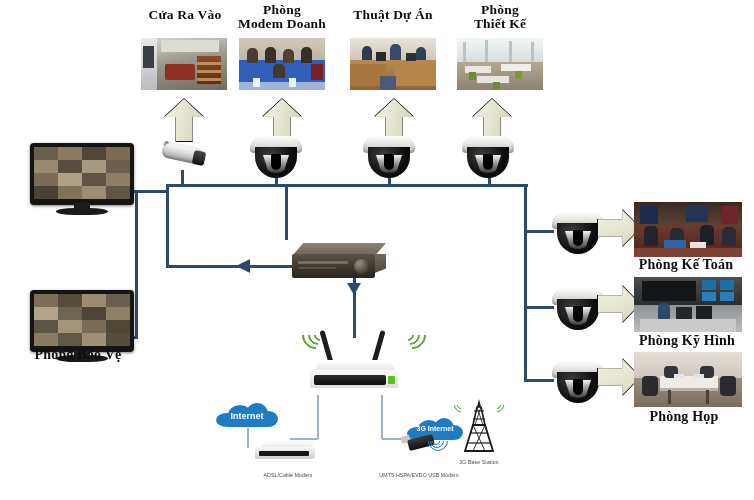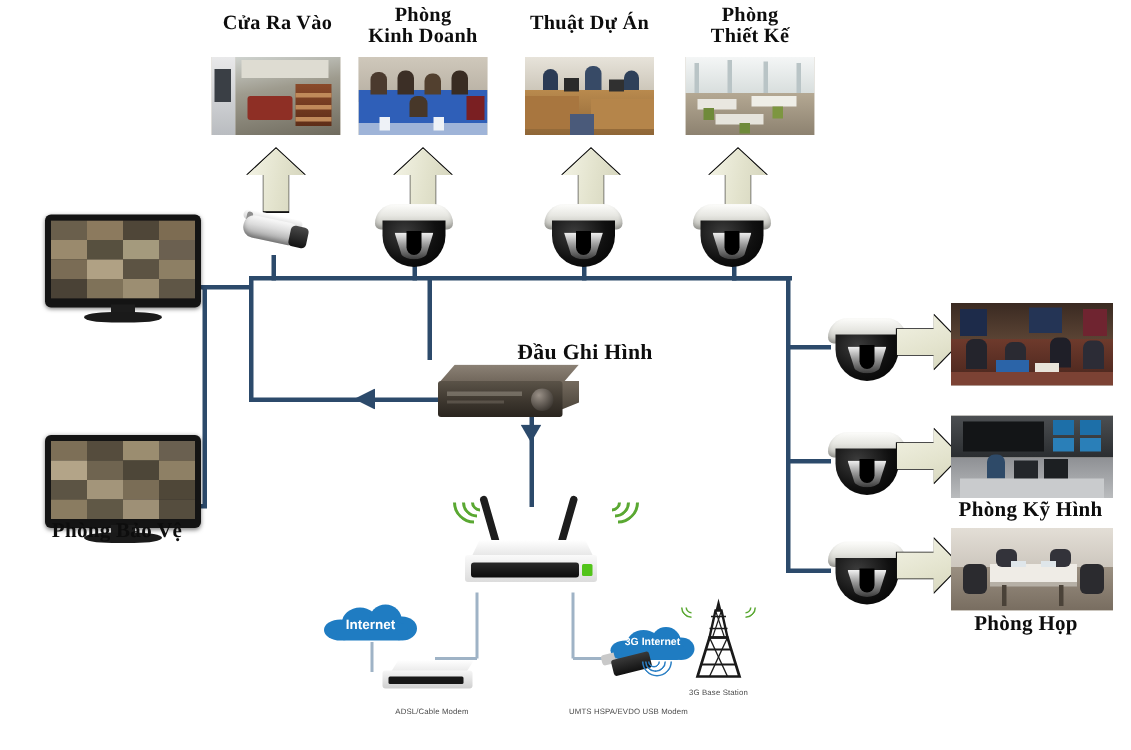--- a/index.html
+++ b/index.html
@@ -215,21 +215,21 @@
   <div class="uarrow" style="left:165px;top:99px;width:38px;height:42px;"></div>
   <div class="bullet" style="left:160px;top:140px;">
     <div class="sun"></div>
       <div class="mount"></div>
       <div class="body"></div>
       <div class="front"></div>
   </div>
 
   <div class="lbl lbl-top" style="left:235px;top:3px;width:94px;">
      <span>Phòng</span><br>
-     <span>Kinh Doanh</span>
+     <span>Modem Doanh</span>
   </div>
   <div class="photo" style="left:239px;top:38px;width:86px;height:52px;">
     <i style="left:0;top:0;width:86px;height:30px;background:linear-gradient(180deg,#cfc8bb 0%,#b5ada0 100%);"></i>
     <i style="left:0;top:22px;width:86px;height:22px;background:#2f5fb8;"></i>
     <i style="left:0;top:44px;width:86px;height:8px;background:#9fb4d8;"></i>
     <i style="left:8px;top:10px;width:11px;height:15px;background:#4b3a2e;border-radius:5px 5px 0 0;"></i>
     <i style="left:26px;top:9px;width:11px;height:16px;background:#3c2f26;border-radius:5px 5px 0 0;"></i>
     <i style="left:44px;top:11px;width:11px;height:14px;background:#52402f;border-radius:5px 5px 0 0;"></i>
     <i style="left:62px;top:9px;width:11px;height:16px;background:#392c22;border-radius:5px 5px 0 0;"></i>
     <i style="left:34px;top:26px;width:12px;height:14px;background:#473729;border-radius:5px 5px 0 0;"></i>
@@ -341,23 +341,20 @@
       <i style="left:48px;top:39px;width:24px;height:13px;background:#9e9076;"></i>
       <i style="left:72px;top:39px;width:24px;height:13px;background:#554d3e;"></i>
     </div>
     <div class="neck"></div>
       <div class="base"></div>
   </div>
   <div class="lbl lbl-side" style="left:16px;top:348px;width:124px;">
      <span>Phòng Bảo Vệ</span>
   </div>
 
-  <div class="lbl lbl-dvr" style="left:330px;top:228px;width:120px;">
-     <span>Đầu Ghi Hình</span>
-  </div>
   <div class="dvr" style="left:292px;top:243px;">
     <div class="top"></div>
       <div class="side"></div>
       <div class="face"></div>
     <div class="strip"></div>
       <div class="strip2"></div>
       <div class="knob"></div>
   </div>
 
   <div class="dome" style="left:552px;top:212px;">
@@ -375,20 +372,23 @@
     <i style="left:52px;top:3px;width:22px;height:17px;background:#243455;"></i>
     <i style="left:88px;top:4px;width:16px;height:18px;background:#6f2430;"></i>
     <i style="left:10px;top:24px;width:14px;height:20px;background:#24242c;border-radius:5px 5px 0 0;"></i>
     <i style="left:36px;top:26px;width:14px;height:18px;background:#2a2a32;border-radius:5px 5px 0 0;"></i>
     <i style="left:66px;top:23px;width:14px;height:20px;background:#1f1f28;border-radius:5px 5px 0 0;"></i>
     <i style="left:88px;top:25px;width:14px;height:19px;background:#2c2c36;border-radius:5px 5px 0 0;"></i>
     <i style="left:30px;top:38px;width:22px;height:11px;background:#2b64a8;"></i>
     <i style="left:56px;top:40px;width:16px;height:9px;background:#e8e4da;"></i>
     <i style="left:0;top:46px;width:108px;height:9px;background:#7c4234;"></i>
   </div>
+  <div class="lbl lbl-side" style="left:624px;top:258px;width:124px;">
+     <span>Phòng Kế Toán</span>
+  </div>
 
   <div class="dome" style="left:552px;top:288px;">
     <div class="cap"></div>
       <div class="bowl"></div>
       <div class="lens"></div>
       <div class="lens2"></div>
   </div>
   <div class="rarrow-o" style="left:597px;top:285px;"></div>
   <div class="rarrow" style="left:598px;top:286px;width:42px;height:36px;"></div>
   <div class="photo" style="left:634px;top:277px;width:108px;height:55px;">

